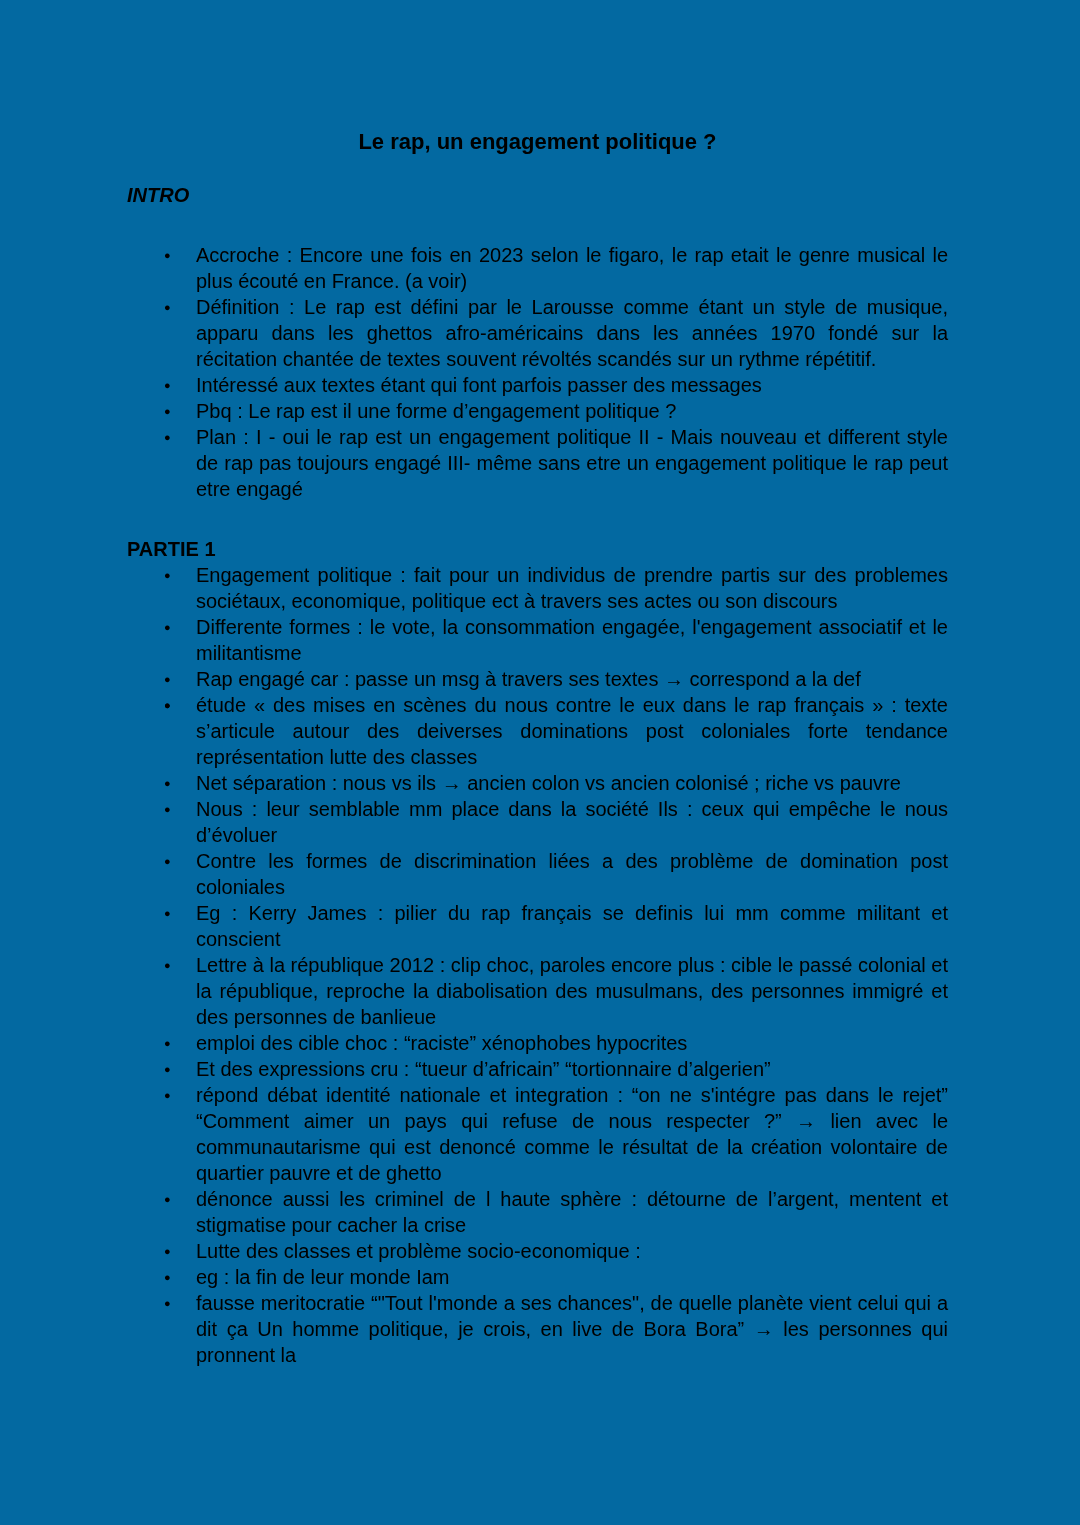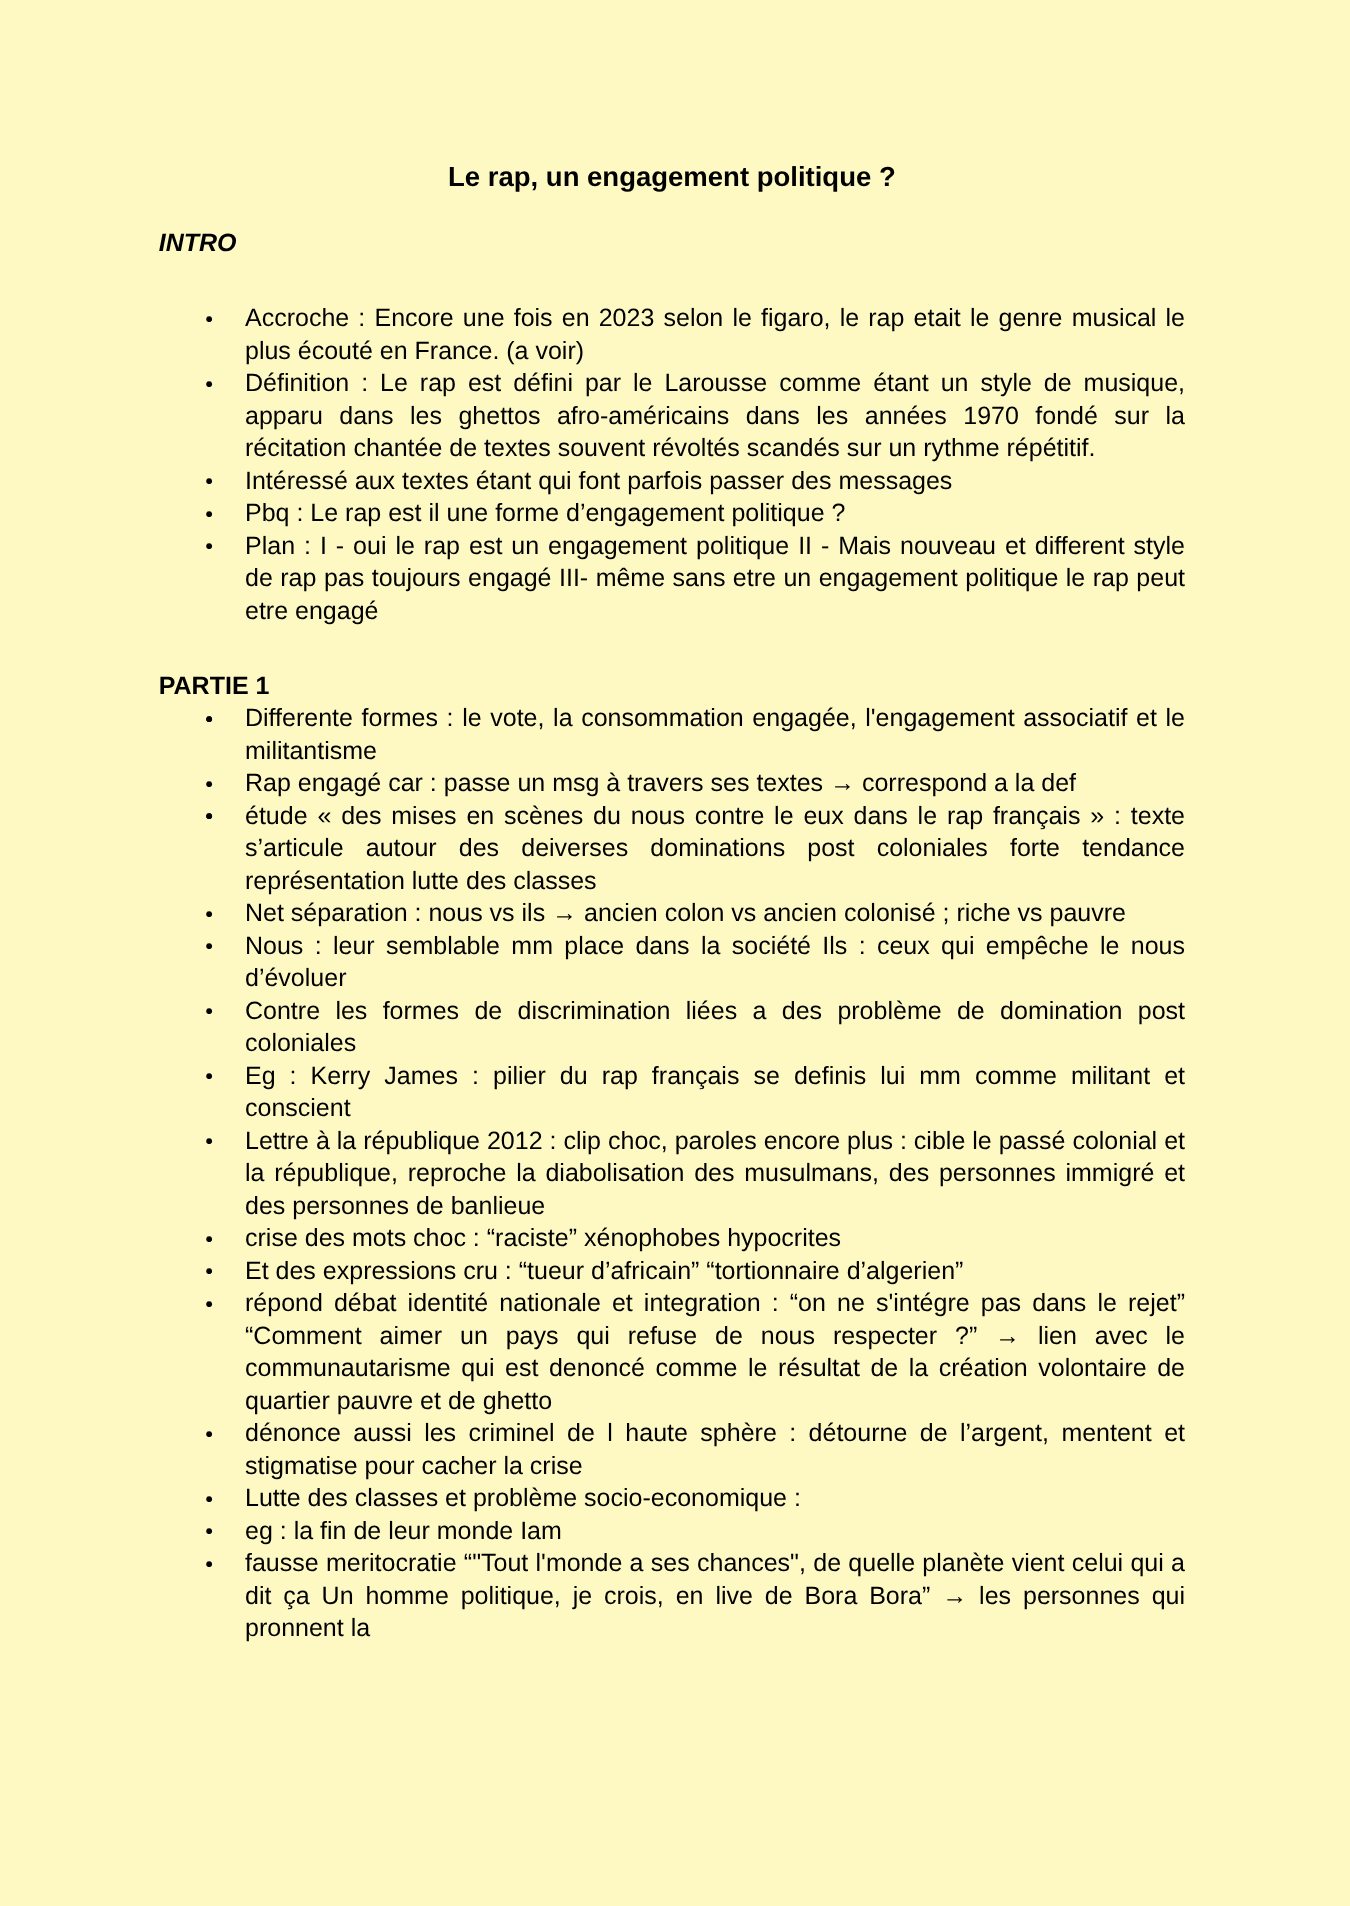--- a/index.html
+++ b/index.html
@@ -7,21 +7,21 @@
     padding: 0;
     background: #ffffff;
   }
   .page {
     position: relative;
     width: 1080px;
     height: 1525px;
     margin: 0 auto;
     box-sizing: border-box;
     padding: 128px 132px 0 127px;
-    background: #fef9c3;
+    background: #0369a1;
     font-family: "Liberation Sans", "DejaVu Sans", sans-serif;
     color: #000000;
     overflow: hidden;
   }
   .title {
     margin: 0;
     font-size: 22px;
     line-height: 28px;
     font-weight: bold;
     text-align: center;
@@ -68,31 +68,31 @@
           <li class="bullet-item"><span class="dot">●</span><span class="li-text">Accroche : Encore une fois en 2023 selon le figaro, le rap etait le genre musical le plus écouté en France. (a voir)</span></li>
           <li class="bullet-item"><span class="dot">●</span><span class="li-text">Définition : Le rap est défini par le Larousse comme étant un style de musique, apparu dans les ghettos afro-américains dans les années 1970 fondé sur la récitation chantée de textes souvent révoltés scandés sur un rythme répétitif.</span></li>
           <li class="bullet-item"><span class="dot">●</span><span class="li-text">Intéressé aux textes étant qui font parfois passer des messages</span></li>
           <li class="bullet-item"><span class="dot">●</span><span class="li-text">Pbq : Le rap est il une forme d’engagement politique ?</span></li>
           <li class="bullet-item"><span class="dot">●</span><span class="li-text">Plan : I - oui le rap est un engagement politique II - Mais nouveau et different style de rap pas toujours engagé III- même sans etre un engagement politique le rap peut etre engagé</span></li>
         </ul>
       </section>
       <section class="doc-section section-1">
         <h2 class="heading">PARTIE 1</h2>
         <ul class="bullets">
-          <li class="bullet-item"><span class="dot">●</span></li>
+          <li class="bullet-item"><span class="dot">●</span><span class="li-text">Engagement politique : fait pour un individus de prendre partis sur des problemes sociétaux, economique, politique ect à travers ses actes ou son discours</span></li>
           <li class="bullet-item"><span class="dot">●</span><span class="li-text">Differente formes : le vote, la consommation engagée, l'engagement associatif et le militantisme</span></li>
           <li class="bullet-item"><span class="dot">●</span><span class="li-text">Rap engagé car : passe un msg à travers ses textes → correspond a la def</span></li>
           <li class="bullet-item"><span class="dot">●</span></li>
           <li class="bullet-item"><span class="dot">●</span><span class="li-text">étude « des mises en scènes du nous contre le eux dans le rap français » : texte s’articule autour des deiverses dominations post coloniales forte tendance représentation lutte des classes</span></li>
           <li class="bullet-item"><span class="dot">●</span><span class="li-text">Net séparation : nous vs ils → ancien colon vs ancien colonisé ; riche vs pauvre</span></li>
           <li class="bullet-item"><span class="dot">●</span><span class="li-text">Nous : leur semblable mm place dans la société Ils : ceux qui empêche le nous d’évoluer</span></li>
           <li class="bullet-item"><span class="dot">●</span><span class="li-text">Contre les formes de discrimination liées a des problème de domination post coloniales</span></li>
           <li class="bullet-item"><span class="dot">●</span><span class="li-text">Eg : Kerry James : pilier du rap français se definis lui mm comme militant et conscient</span></li>
           <li class="bullet-item"><span class="dot">●</span><span class="li-text">Lettre à la république 2012 : clip choc, paroles encore plus : cible le passé colonial et la république, reproche la diabolisation des musulmans, des personnes immigré et des personnes de banlieue</span></li>
-          <li class="bullet-item"><span class="dot">●</span><span class="li-text">crise des mots choc : “raciste” xénophobes hypocrites</span></li>
+          <li class="bullet-item"><span class="dot">●</span><span class="li-text">emploi des cible choc : “raciste” xénophobes hypocrites</span></li>
           <li class="bullet-item"><span class="dot">●</span><span class="li-text">Et des expressions cru : “tueur d’africain” “tortionnaire d’algerien”</span></li>
           <li class="bullet-item"><span class="dot">●</span><span class="li-text">répond débat identité nationale et integration : “on ne s'intégre pas dans le rejet” “Comment aimer un pays qui refuse de nous respecter ?” → lien avec le communautarisme qui est denoncé comme le résultat de la création volontaire de quartier pauvre et de ghetto</span></li>
           <li class="bullet-item"><span class="dot">●</span><span class="li-text">dénonce aussi les criminel de l haute sphère : détourne de l’argent, mentent et stigmatise pour cacher la crise</span></li>
           <li class="bullet-item"><span class="dot">●</span><span class="li-text">Lutte des classes et problème socio-economique :</span></li>
           <li class="bullet-item"><span class="dot">●</span><span class="li-text">eg : la fin de leur monde Iam</span></li>
           <li class="bullet-item"><span class="dot">●</span><span class="li-text">fausse meritocratie “"Tout l'monde a ses chances", de quelle planète vient celui qui a dit ça Un homme politique, je crois, en live de Bora Bora” → les personnes qui pronnent la</span></li>
         </ul>
       </section>
     </div>
 </div>

